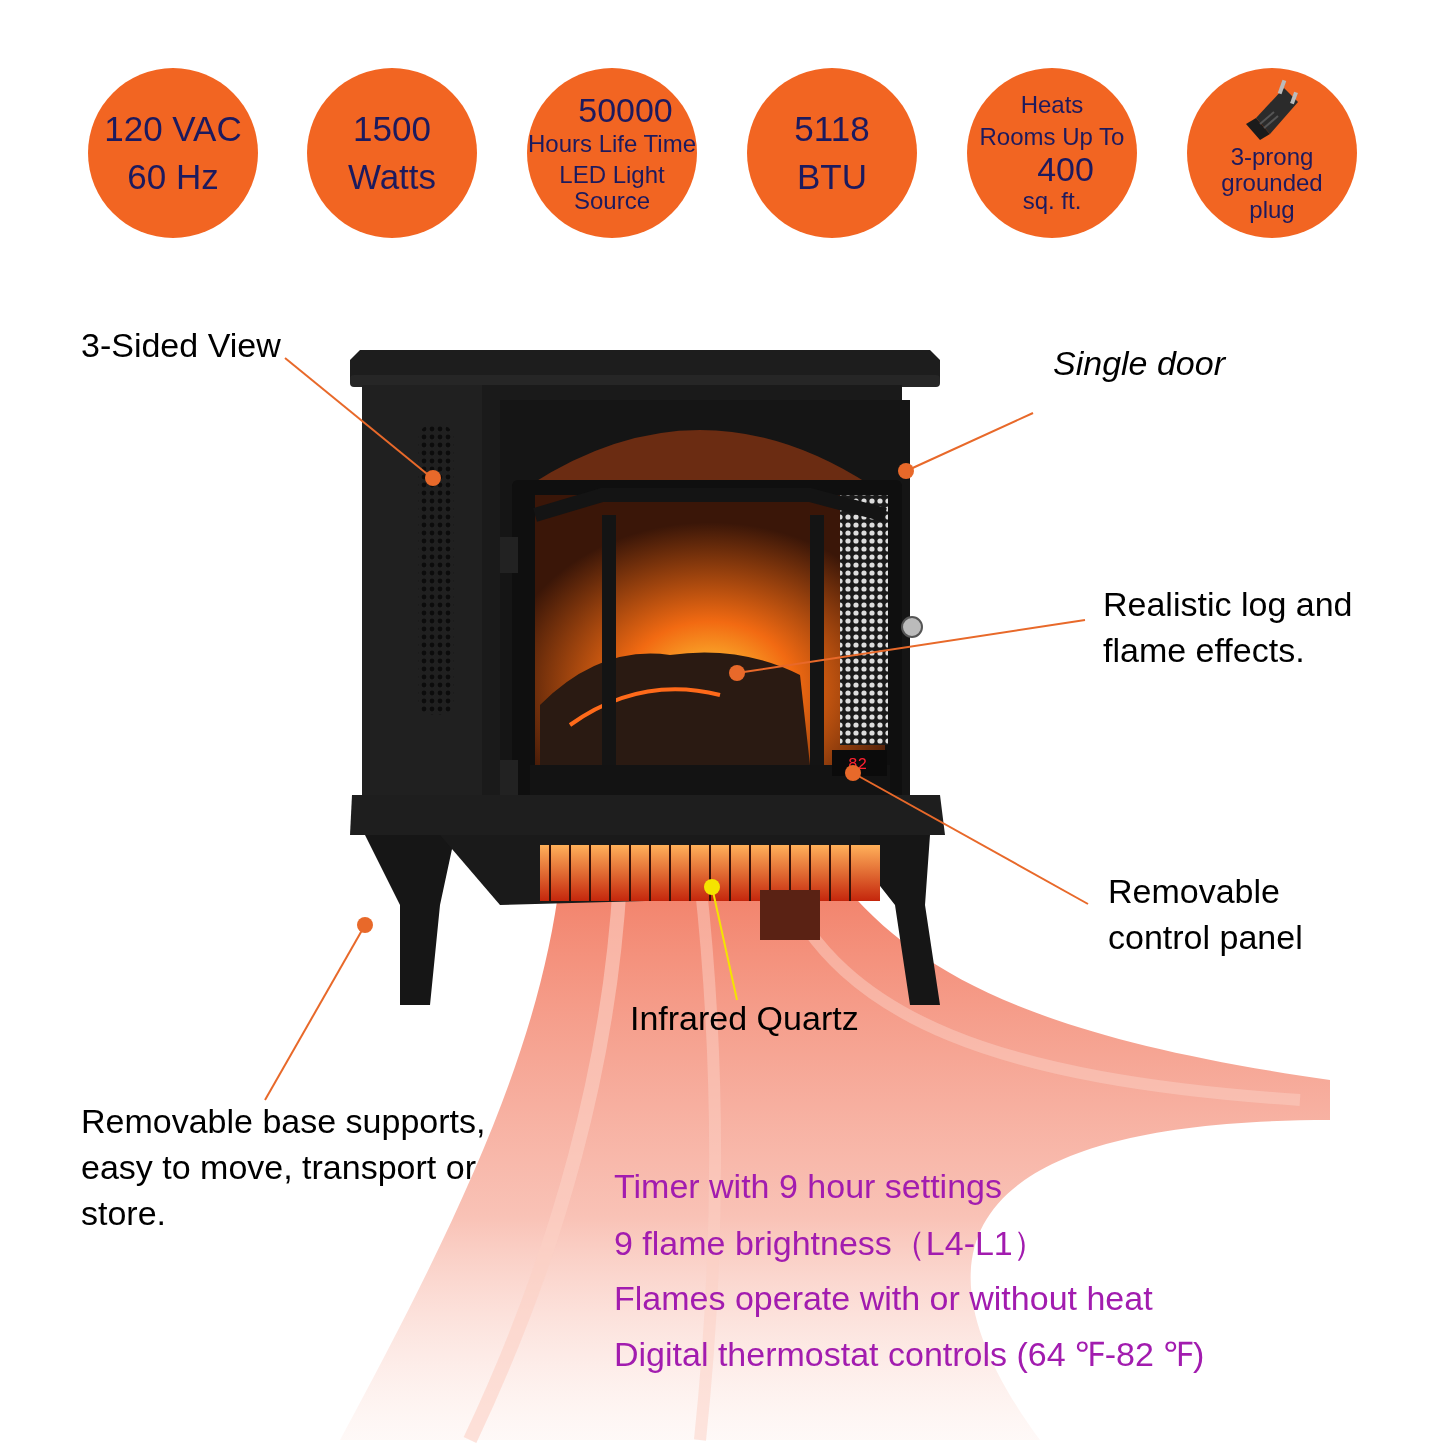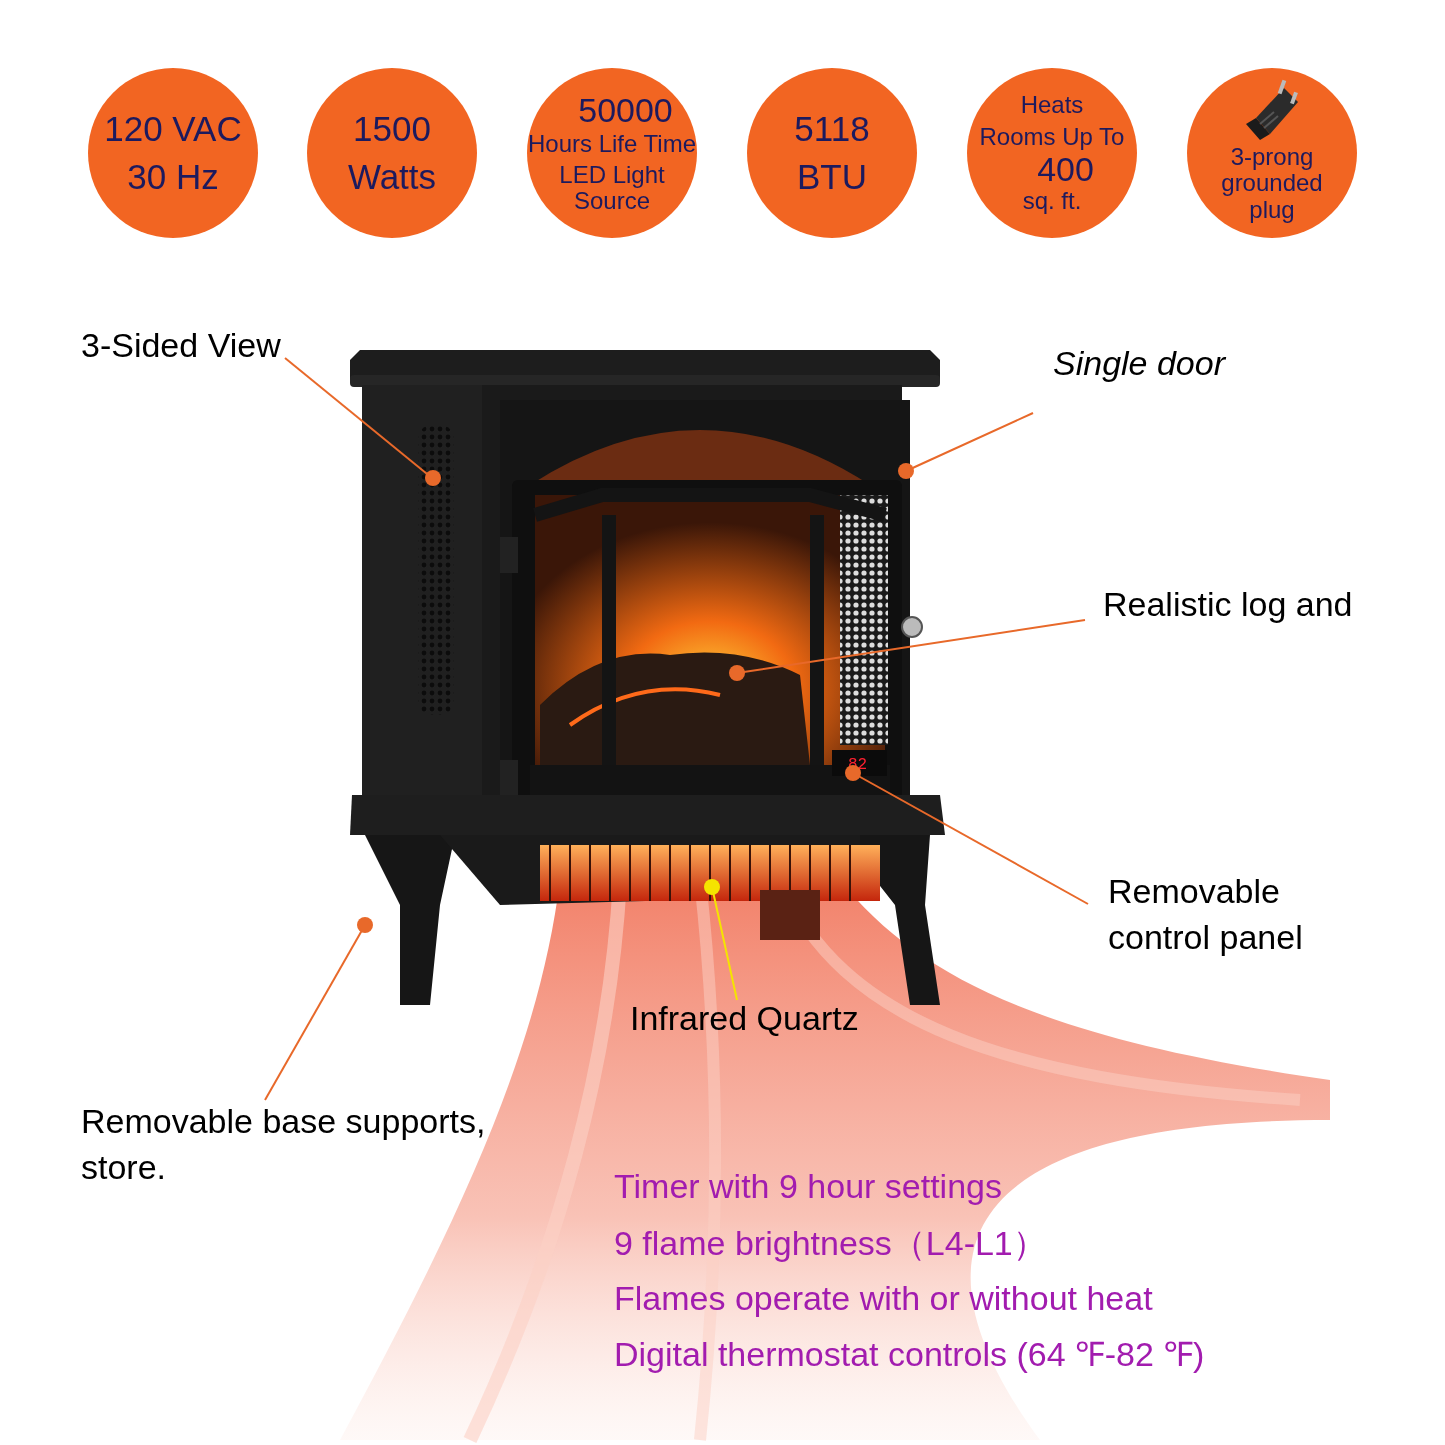--- a/index.html
+++ b/index.html
@@ -26,21 +26,21 @@
     </linearGradient>
   </defs>
   <path d="M560 880 C 540 1040, 470 1200, 340 1440 L 1040 1440 C 900 1250, 960 1120, 1330 1120 L 1330 1080 C 1050 1040, 920 980, 840 880 Z" fill="url(#hw)"></path>
   <path d="M620 880 C 610 1060, 560 1250, 470 1440" stroke="#fbd0c4" stroke-width="14" fill="none" opacity="0.6"></path>
   <path d="M700 880 C 720 1060, 720 1250, 700 1440" stroke="#fbd0c4" stroke-width="12" fill="none" opacity="0.5"></path>
   <path d="M780 880 C 840 1020, 1000 1080, 1300 1100" stroke="#fbd0c4" stroke-width="12" fill="none" opacity="0.5"></path>
 </svg>
 
 <div class="badge" style="left:88px;top:68px;width:170px;height:170px;">
   <span class="b-big">120 VAC</span>
-  <span class="b-big" style="margin-top:10px">30 Hz</span>
+  <span class="b-big" style="margin-top:10px">60 Hz</span>
 </div>
 <div class="badge" style="left:307px;top:68px;width:170px;height:170px;">
   <span class="b-big">1500</span>
   <span class="b-big" style="margin-top:10px">Watts</span>
 </div>
 <div class="badge" style="left:527px;top:68px;width:170px;height:170px;">
   <span class="b-huge">50000</span>
   <span class="b-sm" style="margin-top:2px">Hours Life Time</span>
   <span class="b-sm" style="margin-top:4px">LED Light</span>
   <span class="b-sm">Source</span>
@@ -164,29 +164,31 @@
 </svg>
 
 <div class="label" style="left:65px;top:322px;">
   <span>3-Sided View</span>
 </div>
 <div class="label" style="left:1037px;top:340px;font-style:italic;">
   <div>Single door</div>
 </div>
 <div class="label" style="left:1087px;top:581px;">
   <div>Realistic log and</div>
+  <div>flame effects.</div>
 </div>
 <div class="label" style="left:1092px;top:868px;">
   <div>Removable</div>
   <div>control panel</div>
 </div>
 <div class="label" style="left:614px;top:995px;">
   <span>Infrared Quartz</span>
 </div>
 <div class="label" style="left:65px;top:1098px;">
   <div>Removable base supports,</div>
+  <div>easy to move, transport or</div>
   <div>store.</div>
 </div>
 
 <div class="feat" style="top:1158px;">Timer with 9 hour settings</div>
 <div class="feat" style="top:1215px;">9 flame brightness（L4-L1）</div>
 <div class="feat" style="top:1270px;">Flames operate with or without heat</div>
 <div class="feat" style="top:1326px;">Digital thermostat controls (64 ℉-82 ℉)</div>
 
 </body></html>

